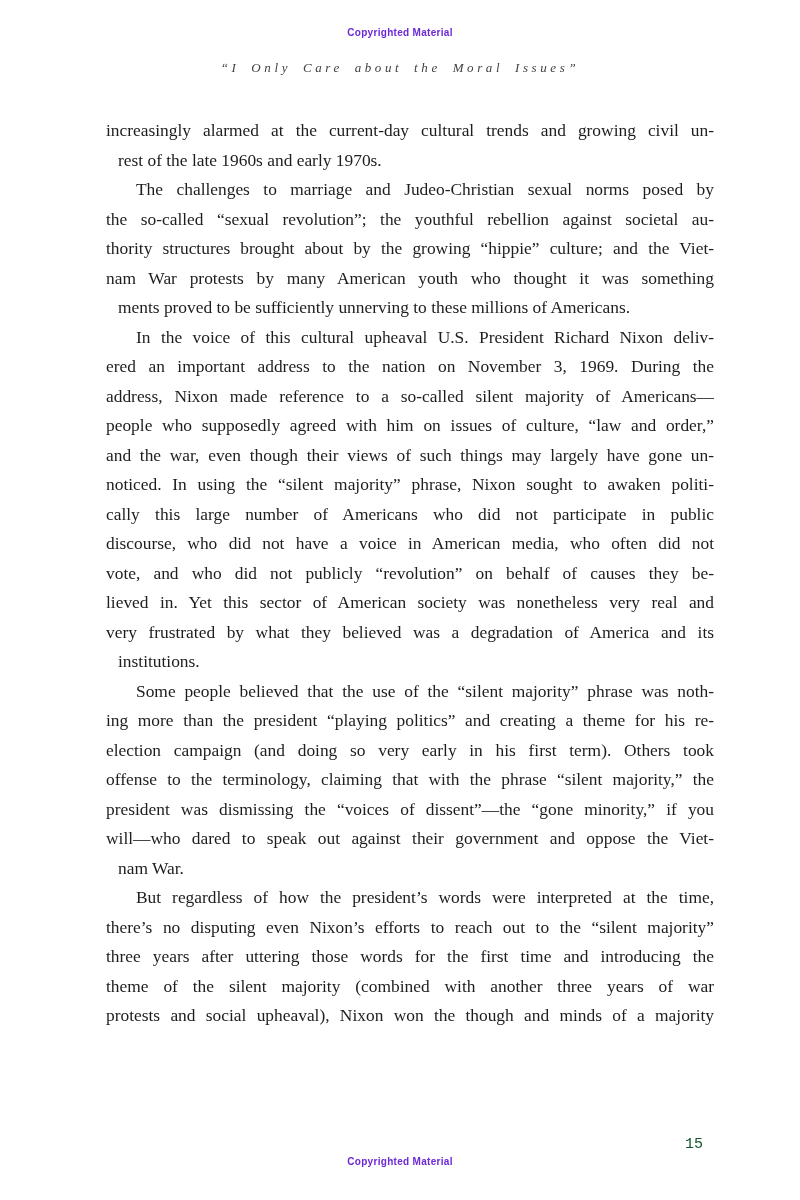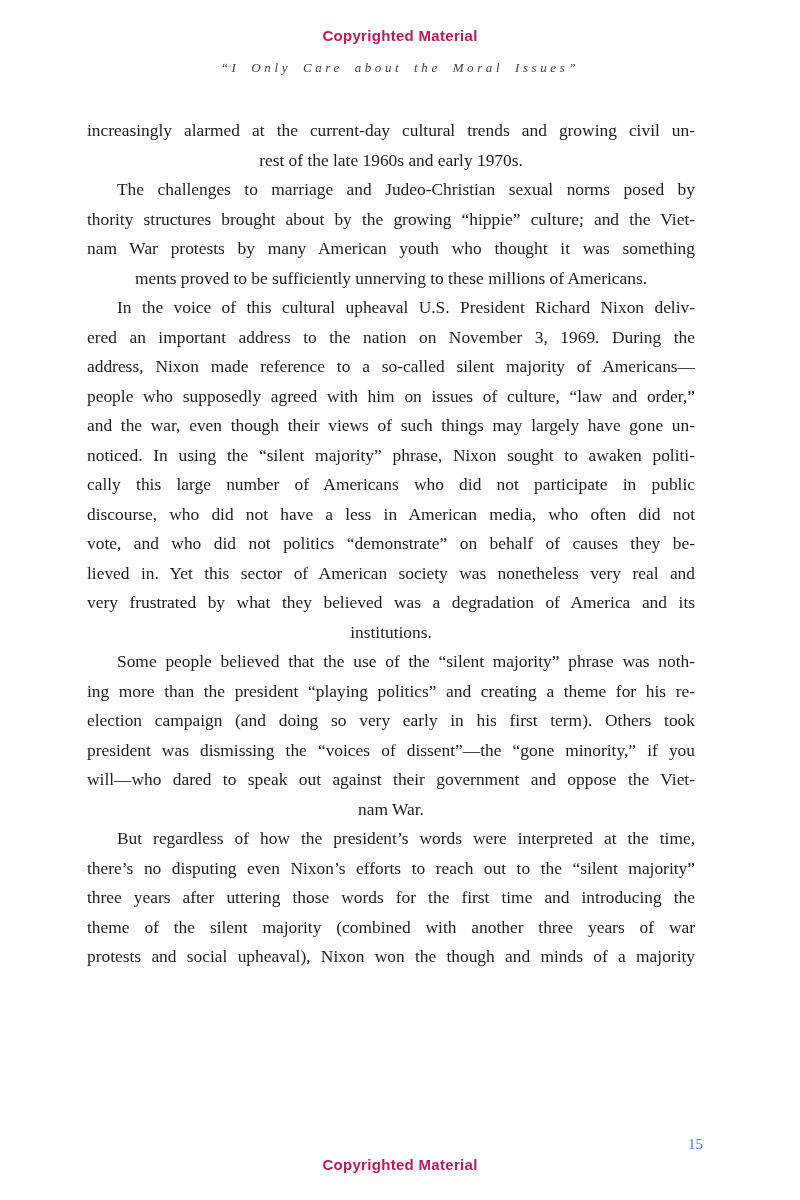--- a/index.html
+++ b/index.html
@@ -11,98 +11,101 @@
     overflow: hidden;
     font-family: "Liberation Serif", serif;
   }
   .notice {
     position: absolute;
     left: 0;
     width: 100%;
     text-align: center;
     font-family: "Liberation Sans", sans-serif;
     font-weight: bold;
-    font-size: 15px;
+    font-size: 10px;
     letter-spacing: 0.3px;
-    color: #be185d;
+    color: #6d28d9;
   }
   .notice.top { top: 27px; }
   .notice.bottom { top: 1156px; }
   .running-header {
     position: absolute;
     top: 60px;
     left: 0;
     width: 100%;
     text-align: center;
     font-family: "Liberation Serif", serif;
     font-style: italic;
     font-size: 13px;
     letter-spacing: 3.6px;
     word-spacing: 5px;
     color: #414141;
   }
   .body-text {
     position: absolute;
     top: 116px;
-    left: 87px;
+    left: 106px;
     width: 608px;
     font-size: 17.4px;
     line-height: 29.5px;
     color: #1d1d1d;
   }
   .line {
     white-space: nowrap;
     text-align: justify;
     text-align-last: justify;
     height: 29.5px;
   }
   .line.flush-left {
-    text-align: center;
+    text-align: left;
     text-align-last: auto;
+    margin-left: 12px;
   }
   .line.indent { text-indent: 30px; }
   .page-number {
     position: absolute;
     top: 1136px;
     right: 97px;
-    font-family: Liberation Serif, serif;
+    font-family: Liberation Mono, monospace;
     font-size: 15px;
-    color: #3b82f6;
+    color: #14532d;
   }
 </style>
 </head>
 <body>
 
 <div class="page">
   <div class="notice top">Copyrighted Material</div>
 
   <div class="running-header">“I Only Care about the Moral Issues”</div>
 
   <div class="body-text">
       <div class="line">increasingly alarmed at the current-day cultural trends and growing civil un-</div>
       <div class="line flush-left">rest of the late 1960s and early 1970s.</div>
       <div class="line indent">The challenges to marriage and Judeo-Christian sexual norms posed by</div>
+      <div class="line">the so-called “sexual revolution”; the youthful rebellion against societal au-</div>
       <div class="line">thority structures brought about by the growing “hippie” culture; and the Viet-</div>
       <div class="line">nam War protests by many American youth who thought it was something</div>
       <div class="line flush-left">ments proved to be sufficiently unnerving to these millions of Americans.</div>
       <div class="line indent">In the voice of this cultural upheaval U.S. President Richard Nixon deliv-</div>
       <div class="line">ered an important address to the nation on November 3, 1969. During the</div>
       <div class="line">address, Nixon made reference to a so-called silent majority of Americans—</div>
       <div class="line">people who supposedly agreed with him on issues of culture, “law and order,”</div>
       <div class="line">and the war, even though their views of such things may largely have gone un-</div>
       <div class="line">noticed. In using the “silent majority” phrase, Nixon sought to awaken politi-</div>
       <div class="line">cally this large number of Americans who did not participate in public</div>
-      <div class="line">discourse, who did not have a less in American media, who often did not</div>
-      <div class="line">vote, and who did not politics “demonstrate” on behalf of causes they be-</div>
+      <div class="line">discourse, who did not have a voice in American media, who often did not</div>
+      <div class="line">vote, and who did not publicly “revolution” on behalf of causes they be-</div>
       <div class="line">lieved in. Yet this sector of American society was nonetheless very real and</div>
       <div class="line">very frustrated by what they believed was a degradation of America and its</div>
       <div class="line flush-left">institutions.</div>
       <div class="line indent">Some people believed that the use of the “silent majority” phrase was noth-</div>
       <div class="line">ing more than the president “playing politics” and creating a theme for his re-</div>
       <div class="line">election campaign (and doing so very early in his first term). Others took</div>
+      <div class="line">offense to the terminology, claiming that with the phrase “silent majority,” the</div>
       <div class="line">president was dismissing the “voices of dissent”—the “gone minority,” if you</div>
       <div class="line">will—who dared to speak out against their government and oppose the Viet-</div>
       <div class="line flush-left">nam War.</div>
       <div class="line indent">But regardless of how the president’s words were interpreted at the time,</div>
       <div class="line">there’s no disputing even Nixon’s efforts to reach out to the “silent majority”</div>
       <div class="line">three years after uttering those words for the first time and introducing the</div>
       <div class="line">theme of the silent majority (combined with another three years of war</div>
       <div class="line">protests and social upheaval), Nixon won the though and minds of a majority</div>
     </div>
 

